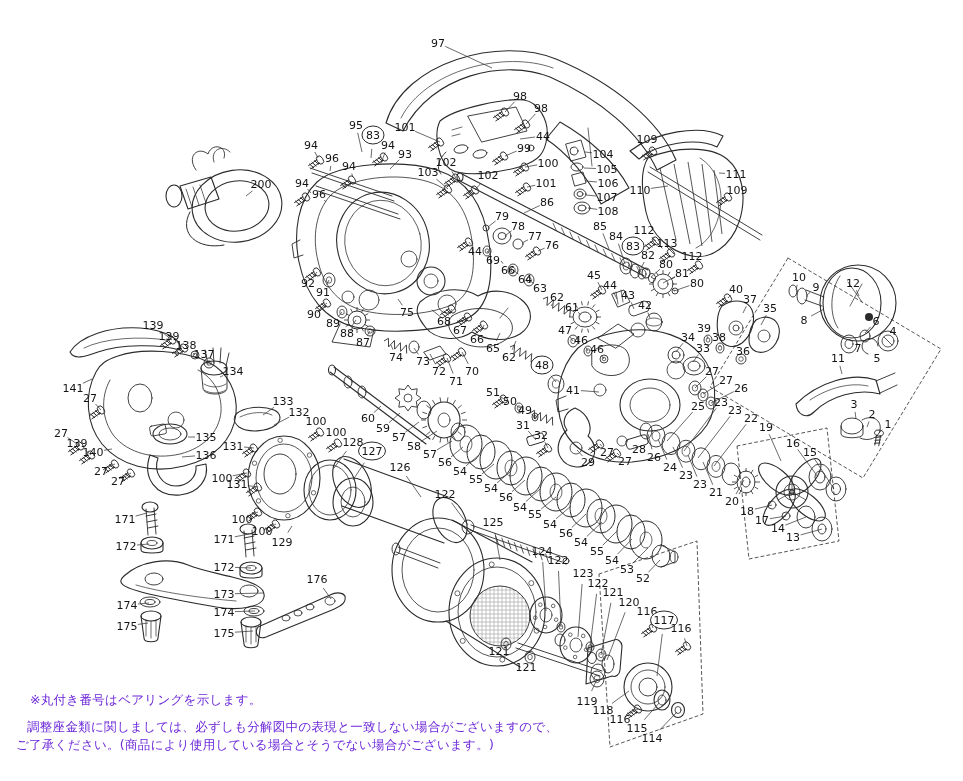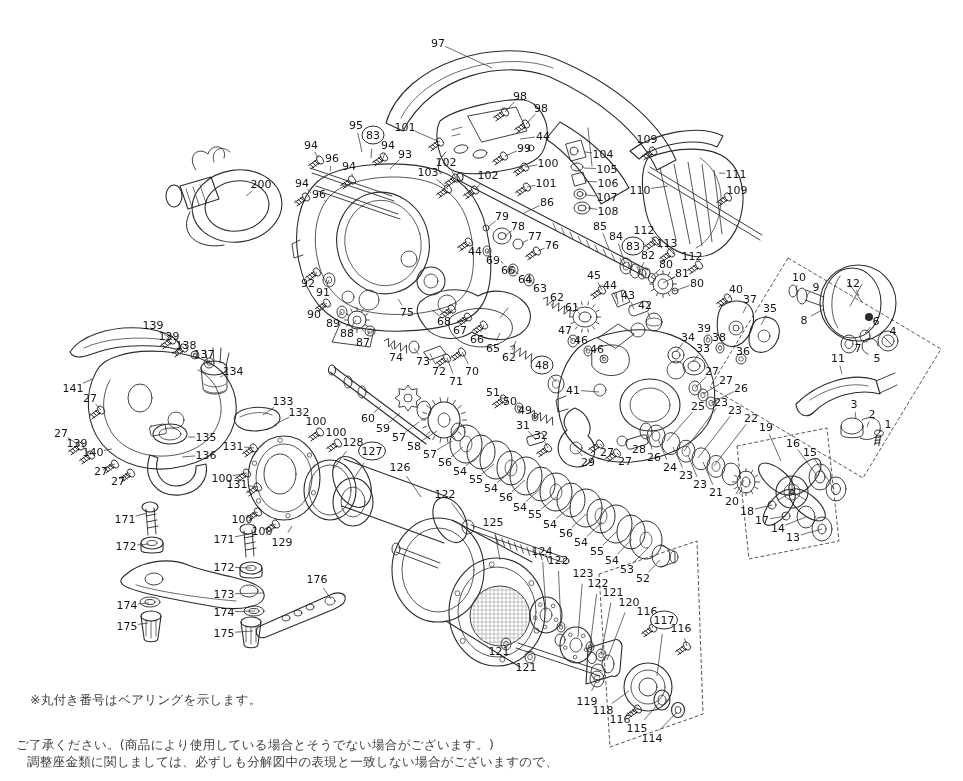--- a/index.html
+++ b/index.html
@@ -1,22 +1,22 @@
 <!DOCTYPE html>
 <html><head>
 <meta charset="utf-8">
 <style>
   html,body{margin:0;padding:0;background:#fff;}
   .stage{position:relative;width:963px;height:781px;background:#ffffff;overflow:hidden;
          font-family:"DejaVu Sans",sans-serif;}
   .stage svg{position:absolute;left:0;top:0;}
   svg text{font-family:"DejaVu Sans",sans-serif;font-size:11px;fill:#141414;}
-  .note{position:absolute;color:#404040;font-size:12.5px;letter-spacing:0.3px;white-space:nowrap;}
+  .note{position:absolute;color:#6d28d9;font-size:12.5px;letter-spacing:0.3px;white-space:nowrap;}
   #note1{left:30px;top:692px;}
-  #note2a{left:27px;top:754px;}
+  #note2a{left:27px;top:719px;}
   #note2b{left:16px;top:737px;}
 </style>
 </head>
 <body>
 
 <div class="stage">
 <svg id="diagram" width="963" height="781" viewBox="0 0 963 781">
   <defs>
     <pattern id="mesh" width="4" height="4" patternUnits="userSpaceOnUse">
       <path d="M0,2 H4 M2,0 V4" stroke="#8a8a8a" stroke-width="0.5"></path>

